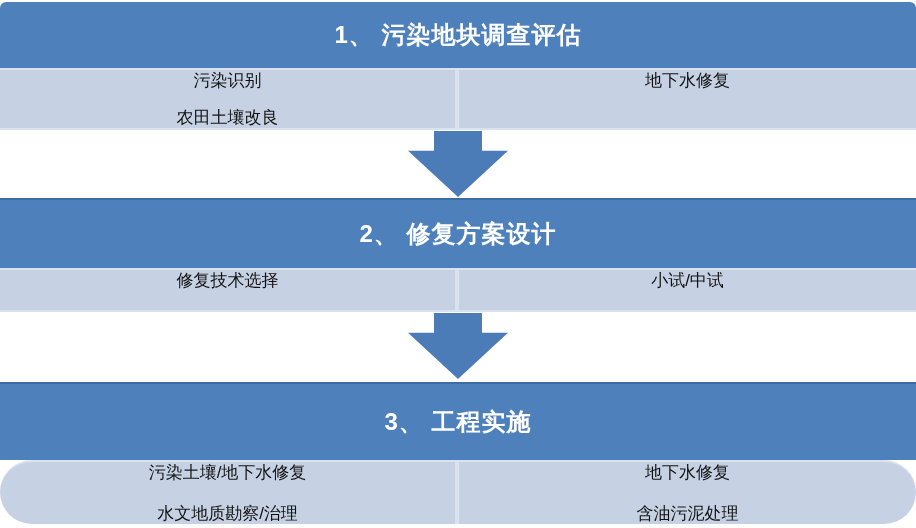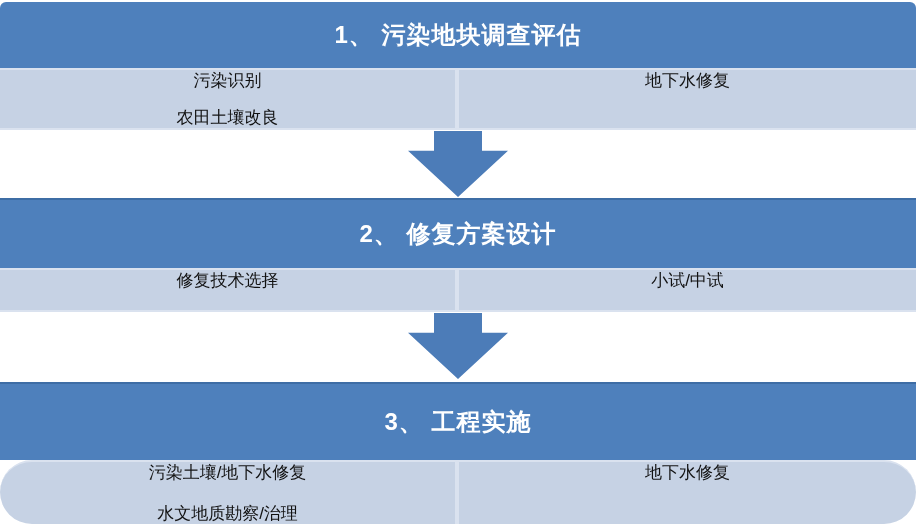--- a/index.html
+++ b/index.html
@@ -130,16 +130,17 @@
     <span>3、 工程实施</span>
   </div>
   <div class="band b3">
     <div class="col left">
       <div class="cell">污染土壤/地下水修复</div>
       <div class="cell">水文地质勘察/治理</div>
     </div>
     <div class="vdivider"></div>
     <div class="col right">
       <div class="cell">地下水修复</div>
+      <div class="cell">含油污泥处理</div>
     </div>
   </div>
 
 </div>
 
 </body></html>

